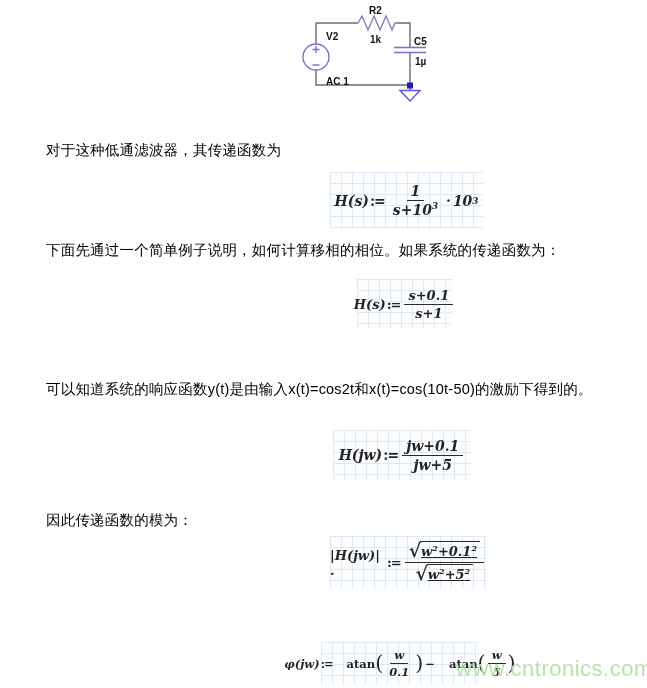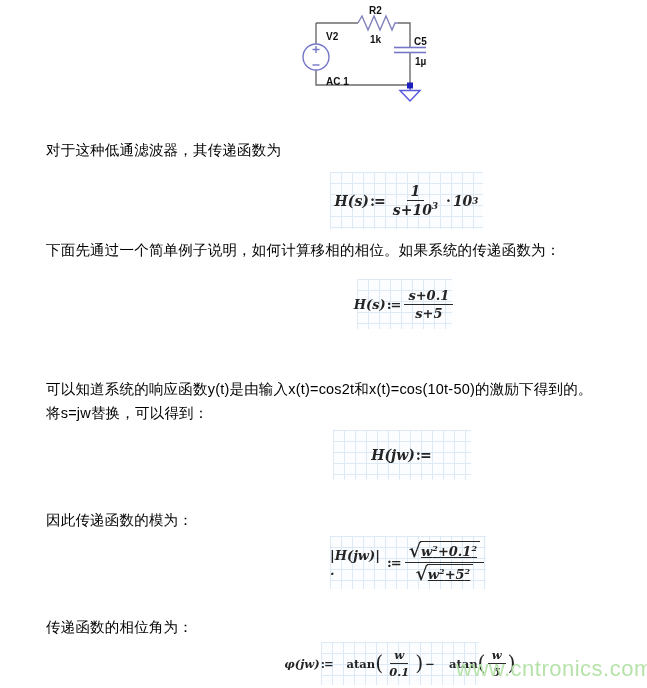--- a/index.html
+++ b/index.html
@@ -104,33 +104,36 @@
   </div>
 
   <p class="para" style="top:241px">下面先通过一个简单例子说明，如何计算移相的相位。如果系统的传递函数为：</p>
 
   <div class="mbox" style="left:329px; top:279px; width:95px; height:50px">
     <span class="math f13">
       <span>H(s)</span>
         <span class="assign">:=</span>
       <span class="frac">
         <span class="num">s+0.1</span>
-        <span class="den">s+5</span>
+        <span class="den">s+1</span>
       </span>
     </span>
   </div>
 
   <p class="para" style="top:380px">可以知道系统的响应函数y(t)是由输入x(t)=cos2t和x(t)=cos(10t-50)的激励下得到的。</p>
 
-  <p class="para" style="top:404px">将s=jw替换，可以得到：</p>
 
   <div class="mbox" style="left:305px; top:430px; width:138px; height:50px">
     <span class="math f14">
       <span>H(jw)</span>
         <span class="assign">:=</span>
+      <span class="frac">
+        <span class="num">jw+0.1</span>
+        <span class="den">jw+5</span>
+      </span>
     </span>
   </div>
 
   <p class="para" style="top:511px">因此传递函数的模为：</p>
 
   <div class="mbox" style="left:302px; top:536px; width:156px; height:53px">
     <span class="math f13">
       <span>|H(jw)| .</span>
         <span class="assign">:=</span>
       <span class="frac">
@@ -143,21 +146,20 @@
         <span class="den">
           <span class="sqrt">
               <span class="rsign">√</span>
               <span class="rbody"><span>w</span><sup>2</sup><span>+5</span><sup>2</sup></span>
             </span>
         </span>
       </span>
     </span>
   </div>
 
-  <p class="para" style="top:618px">传递函数的相位角为：</p>
 
   <div class="mbox" style="left:293px; top:642px; width:158px; height:43px">
     <span class="math f12">
       <span>φ(jw)</span>
         <span class="assign">:=</span>
       <span class="fname">atan</span>
         <span class="bp">(</span>
       <span class="frac">
         <span class="num">w</span>
         <span class="den">0.1</span>

